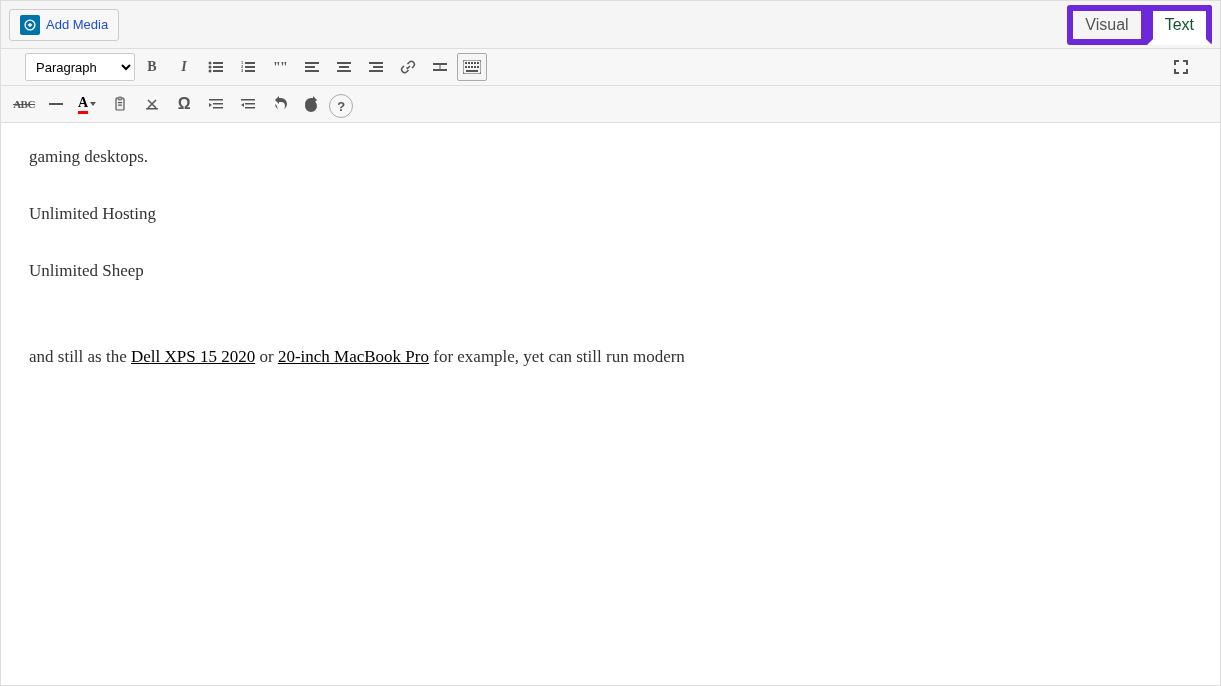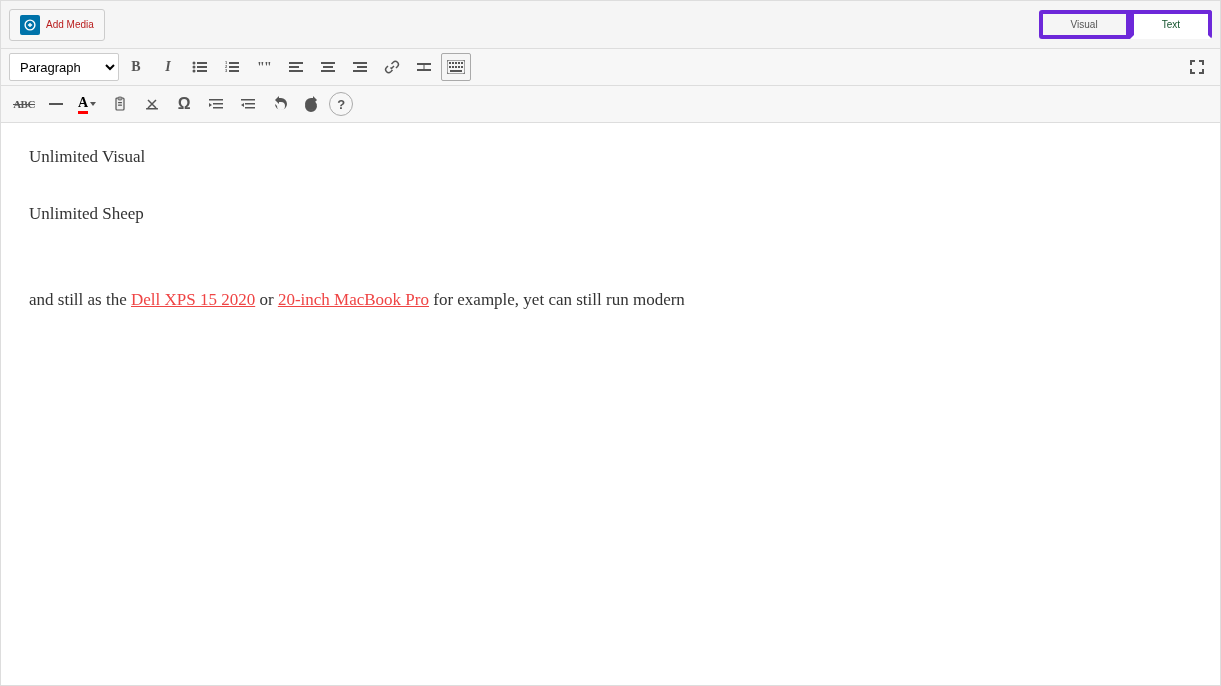--- a/index.html
+++ b/index.html
@@ -25,22 +25,22 @@
 
     .add-media-btn {
       display: flex;
       align-items: center;
       gap: 6px;
       background: #f7f7f7;
       border: 1px solid #ccc;
       border-radius: 3px;
       padding: 5px 10px;
       cursor: pointer;
-      font-size: 10px;
-      color: #b91c1c;
+      font-size: 13px;
+      color: #1d4ed8;
     }
 
     .add-media-btn .wp-icon {
       width: 20px;
       height: 20px;
       background: #0073aa;
       border-radius: 2px;
       display: flex;
       align-items: center;
       justify-content: center;
@@ -51,46 +51,46 @@
       width: 14px;
       height: 14px;
     }
 
     .view-tabs {
       display: flex;
       gap: 0;
     }
 
     .view-tab {
-      padding: 5px 28px;
-      font-size: 10px;
+      padding: 5px 12px;
+      font-size: 16px;
       cursor: pointer;
       background: #f5f5f5;
-      border: 4px solid #6d28d9;
+      border: 6px solid #6d28d9;
       color: #555;
     }
 
     .view-tab.active {
       background: #fff;
       border-bottom-color: #fff;
       color: #14532d;
     }
 
     .view-tab:first-child {
       border-radius: 3px 0 0 3px;
     }
     .view-tab:last-child {
       border-radius: 0 3px 3px 0;
     }
 
     
     .toolbar-row {
       display: flex;
       align-items: center;
-      padding: 4px 8px;
+      padding: 4px 24px;
       background: #f7f7f7;
       border-bottom: 1px solid #ddd;
       gap: 2px;
       flex-wrap: wrap;
     }
 
     .toolbar-btn {
       display: flex;
       align-items: center;
       justify-content: center;
@@ -127,21 +127,21 @@
       color: #555;
       background: transparent;
       border: 1px solid transparent;
       border-radius: 2px;
       font-size: 16px;
     }
 
     
     .toolbar-row2 {
       display: flex;
-      align-items: center;
+      align-items: flex-end;
       padding: 4px 8px;
       background: #f7f7f7;
       border-bottom: 1px solid #ddd;
       gap: 2px;
     }
 
     .color-btn {
       display: flex;
       align-items: center;
       justify-content: center;
@@ -167,21 +167,21 @@
     .content-area p {
       margin-bottom: 28px;
     }
 
     .content-area .list-item {
       margin-bottom: 28px;
       font-size: 17px;
     }
 
     .link-text {
-      color: #ef4444;
+      color: #000000;
       text-decoration: underline;
     }
 
     
     .keyboard-icon-btn {
       border: 1px solid #aaa;
       border-radius: 2px;
       padding: 2px 4px;
       background: #f5f5f5;
     }
@@ -382,23 +382,26 @@
         <path d="M13 8a6 6 0 11-6-6H9V0l4 4-4 4V6H7a4 4 0 104 4h2a6 6 0 01-6 6 6 6 0 116-6z" fill="#555"></path>
       </svg>
     </button>
 
     <button class="toolbar-btn" style="border: 1px solid #aaa; border-radius:50%; width:24px; height:24px; font-size:13px; font-weight:bold;">
       <span>?</span>
     </button>
   </div>
 
   <div class="content-area">
+    <p>
+      <span>gaming desktops.</span>
+    </p>
 
     <p class="list-item">
-      <span>Unlimited Visual</span>
+      <span>Unlimited Hosting</span>
     </p>
 
 
     <p class="list-item">
       <span>Unlimited Sheep</span>
     </p>
 
 
     <p>
       <br>

